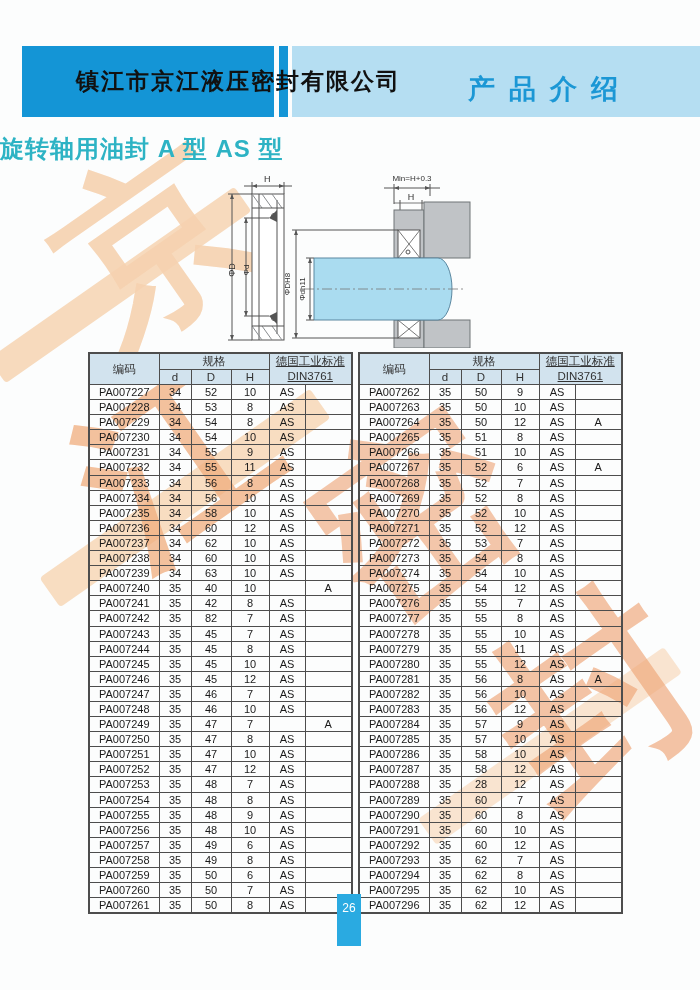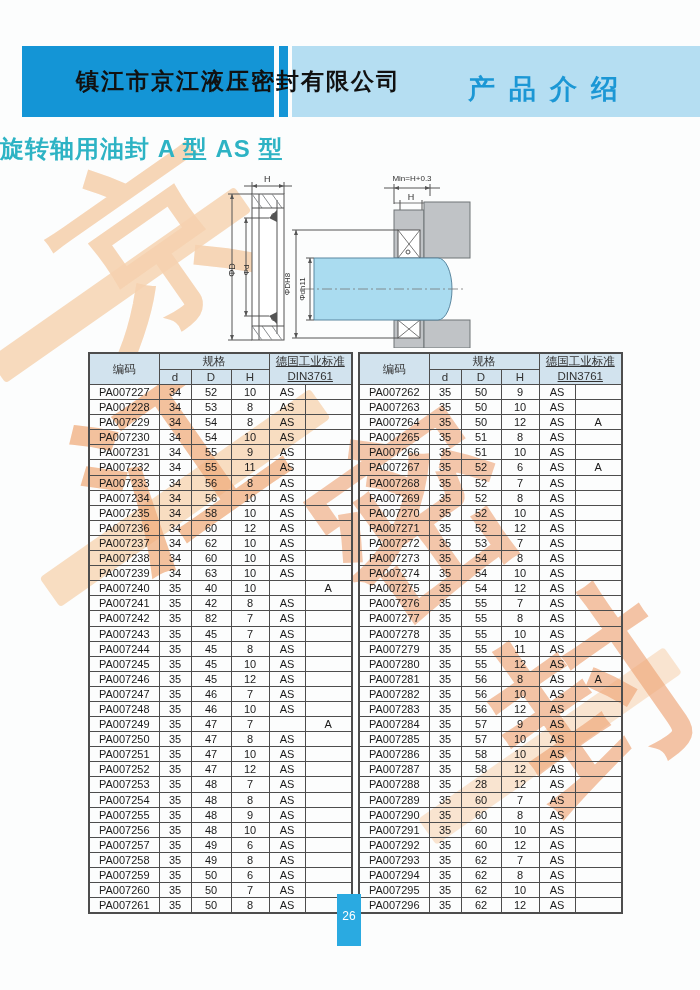--- a/index.html
+++ b/index.html
@@ -50,21 +50,21 @@
   table.spec thead th{background:#d2e3ee;font-weight:normal;color:#333;font-size:11.5px;}
   .th-top{height:16px;margin-top:8px;}
   .th-sub{height:15px;color:#16508c;font-weight:bold;}
   .th-din div{line-height:15px;text-decoration:underline;}
   table.spec tbody td{height:14.1px;font-size:11px;color:#1a1a1a;line-height:14.1px;}
   col.c-code{width:70px;} col.c-d{width:32px;} col.c-D{width:40px;}
   col.c-H{width:38px;} col.c-as{width:36px;} col.c-a{width:47px;}
 
   
   #page-num{position:absolute;left:337px;top:894px;width:24px;height:52px;background:#2aaae1;
-    z-index:2;color:#fff;font-size:12px;text-align:center;line-height:1;padding-top:16px;
+    z-index:2;color:#fff;font-size:12px;text-align:center;line-height:1;padding-top:8px;
     box-sizing:border-box;}
 </style>
 </head>
 <body>
 
 <div id="page">
 
   <div id="watermark">
     <div class="wm-stripe wm-s1"></div>
     <div class="wm-stripe wm-s2"></div>

